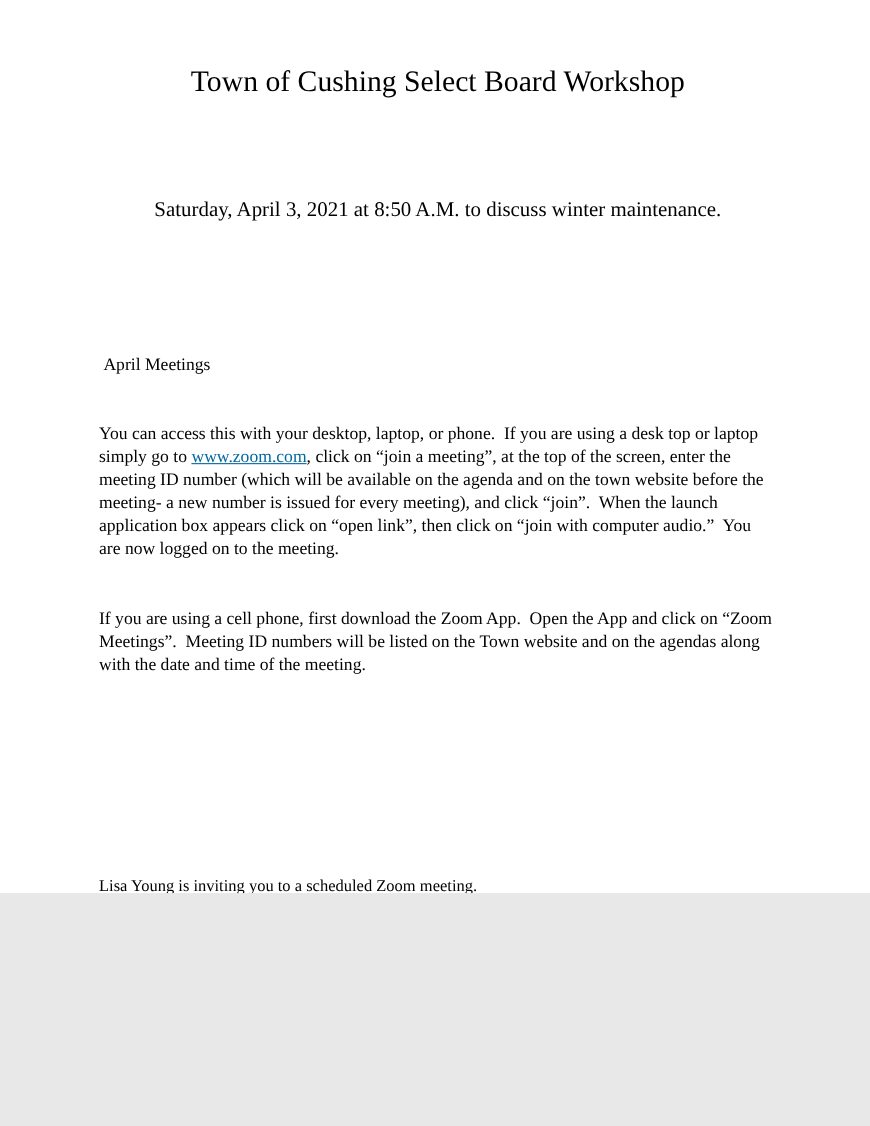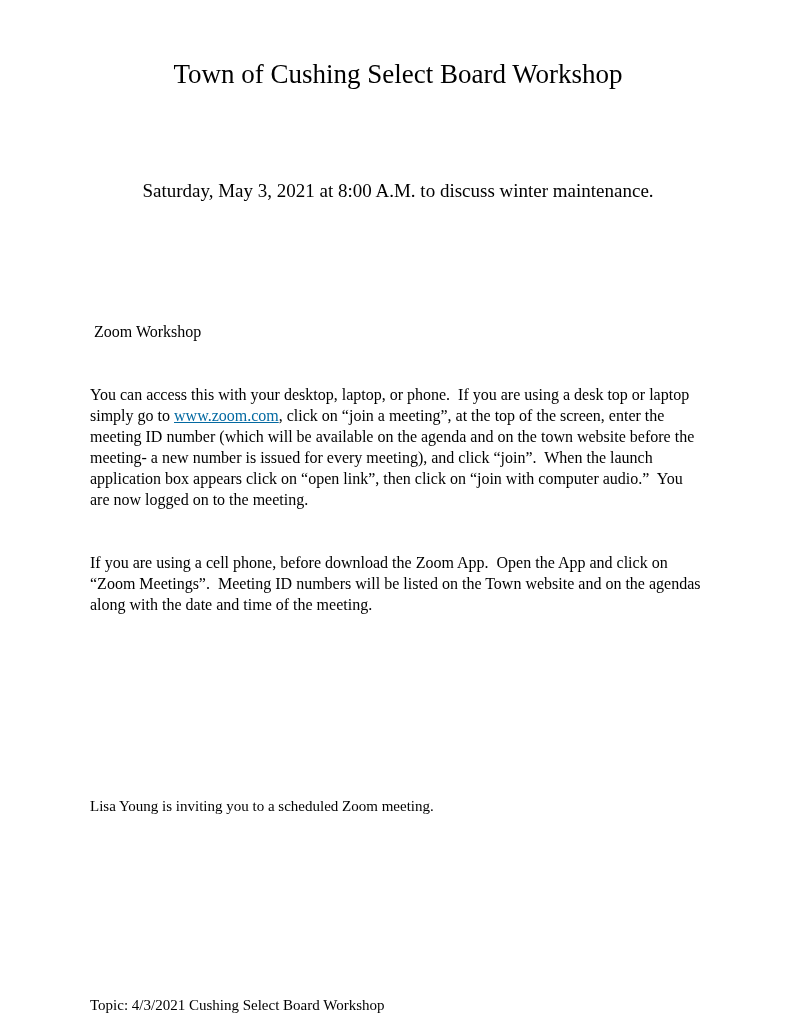--- a/index.html
+++ b/index.html
@@ -1,19 +1,19 @@
 <!DOCTYPE html>
 <html><head>
 <meta charset="utf-8">
 <style>
   html, body { margin: 0; padding: 0; background: #e8e8e8; }
   .page {
     position: relative;
     width: 791px;
-    height: 1024px;
+    height: 812px;
     margin: 0 auto;
     background: #ffffff;
     color: #000000;
     font-family: "Liberation Serif", serif;
     box-sizing: border-box;
     padding: 58px 85px 0 90px;
     overflow: hidden;
   }
   .doc-title {
     font-size: 27px;
@@ -52,27 +52,27 @@
   }
 </style>
 </head>
 <body>
 
 <div class="page">
 
   <h1 class="doc-title">Town of Cushing Select Board Workshop</h1>
 
   <div class="subtitle-block">
-    <div>Saturday, May 3, 2021 at 8:00 A.M. to discuss winter maintenance.</div>
+    <div>Saturday, April 3, 2021 at 8:50 A.M. to discuss winter maintenance.</div>
   </div>
 
   <div class="body-text">
-    <div> Zoom Workshop</div>
+    <div> April Meetings</div>
     <p><span>You can access this with your desktop, laptop, or phone.  If you are using a desk top or laptop simply go to </span><a class="doc-link" href="www.zoom.com">www.zoom.com</a><span>, click on “join a meeting”, at the top of the screen, enter the meeting ID number (which will be available on the agenda and on the town website before the meeting- a new number is issued for every meeting), and click “join”.  When the launch application box appears click on “open link”, then click on “join with computer audio.”  You are now logged on to the meeting.</span></p>
-    <p>If you are using a cell phone, before download the Zoom App.  Open the App and click on “Zoom Meetings”.  Meeting ID numbers will be listed on the Town website and on the agendas along with the date and time of the meeting.</p>
+    <p>If you are using a cell phone, first download the Zoom App.  Open the App and click on “Zoom Meetings”.  Meeting ID numbers will be listed on the Town website and on the agendas along with the date and time of the meeting.</p>
   </div>
 
   <div class="invite">
 
     <div class="group">
       <div class="line">Lisa Young is inviting you to a scheduled Zoom meeting.</div>
     </div>
 
     <div class="group">
       <div class="line">Topic: 4/3/2021 Cushing Select Board Workshop</div>

